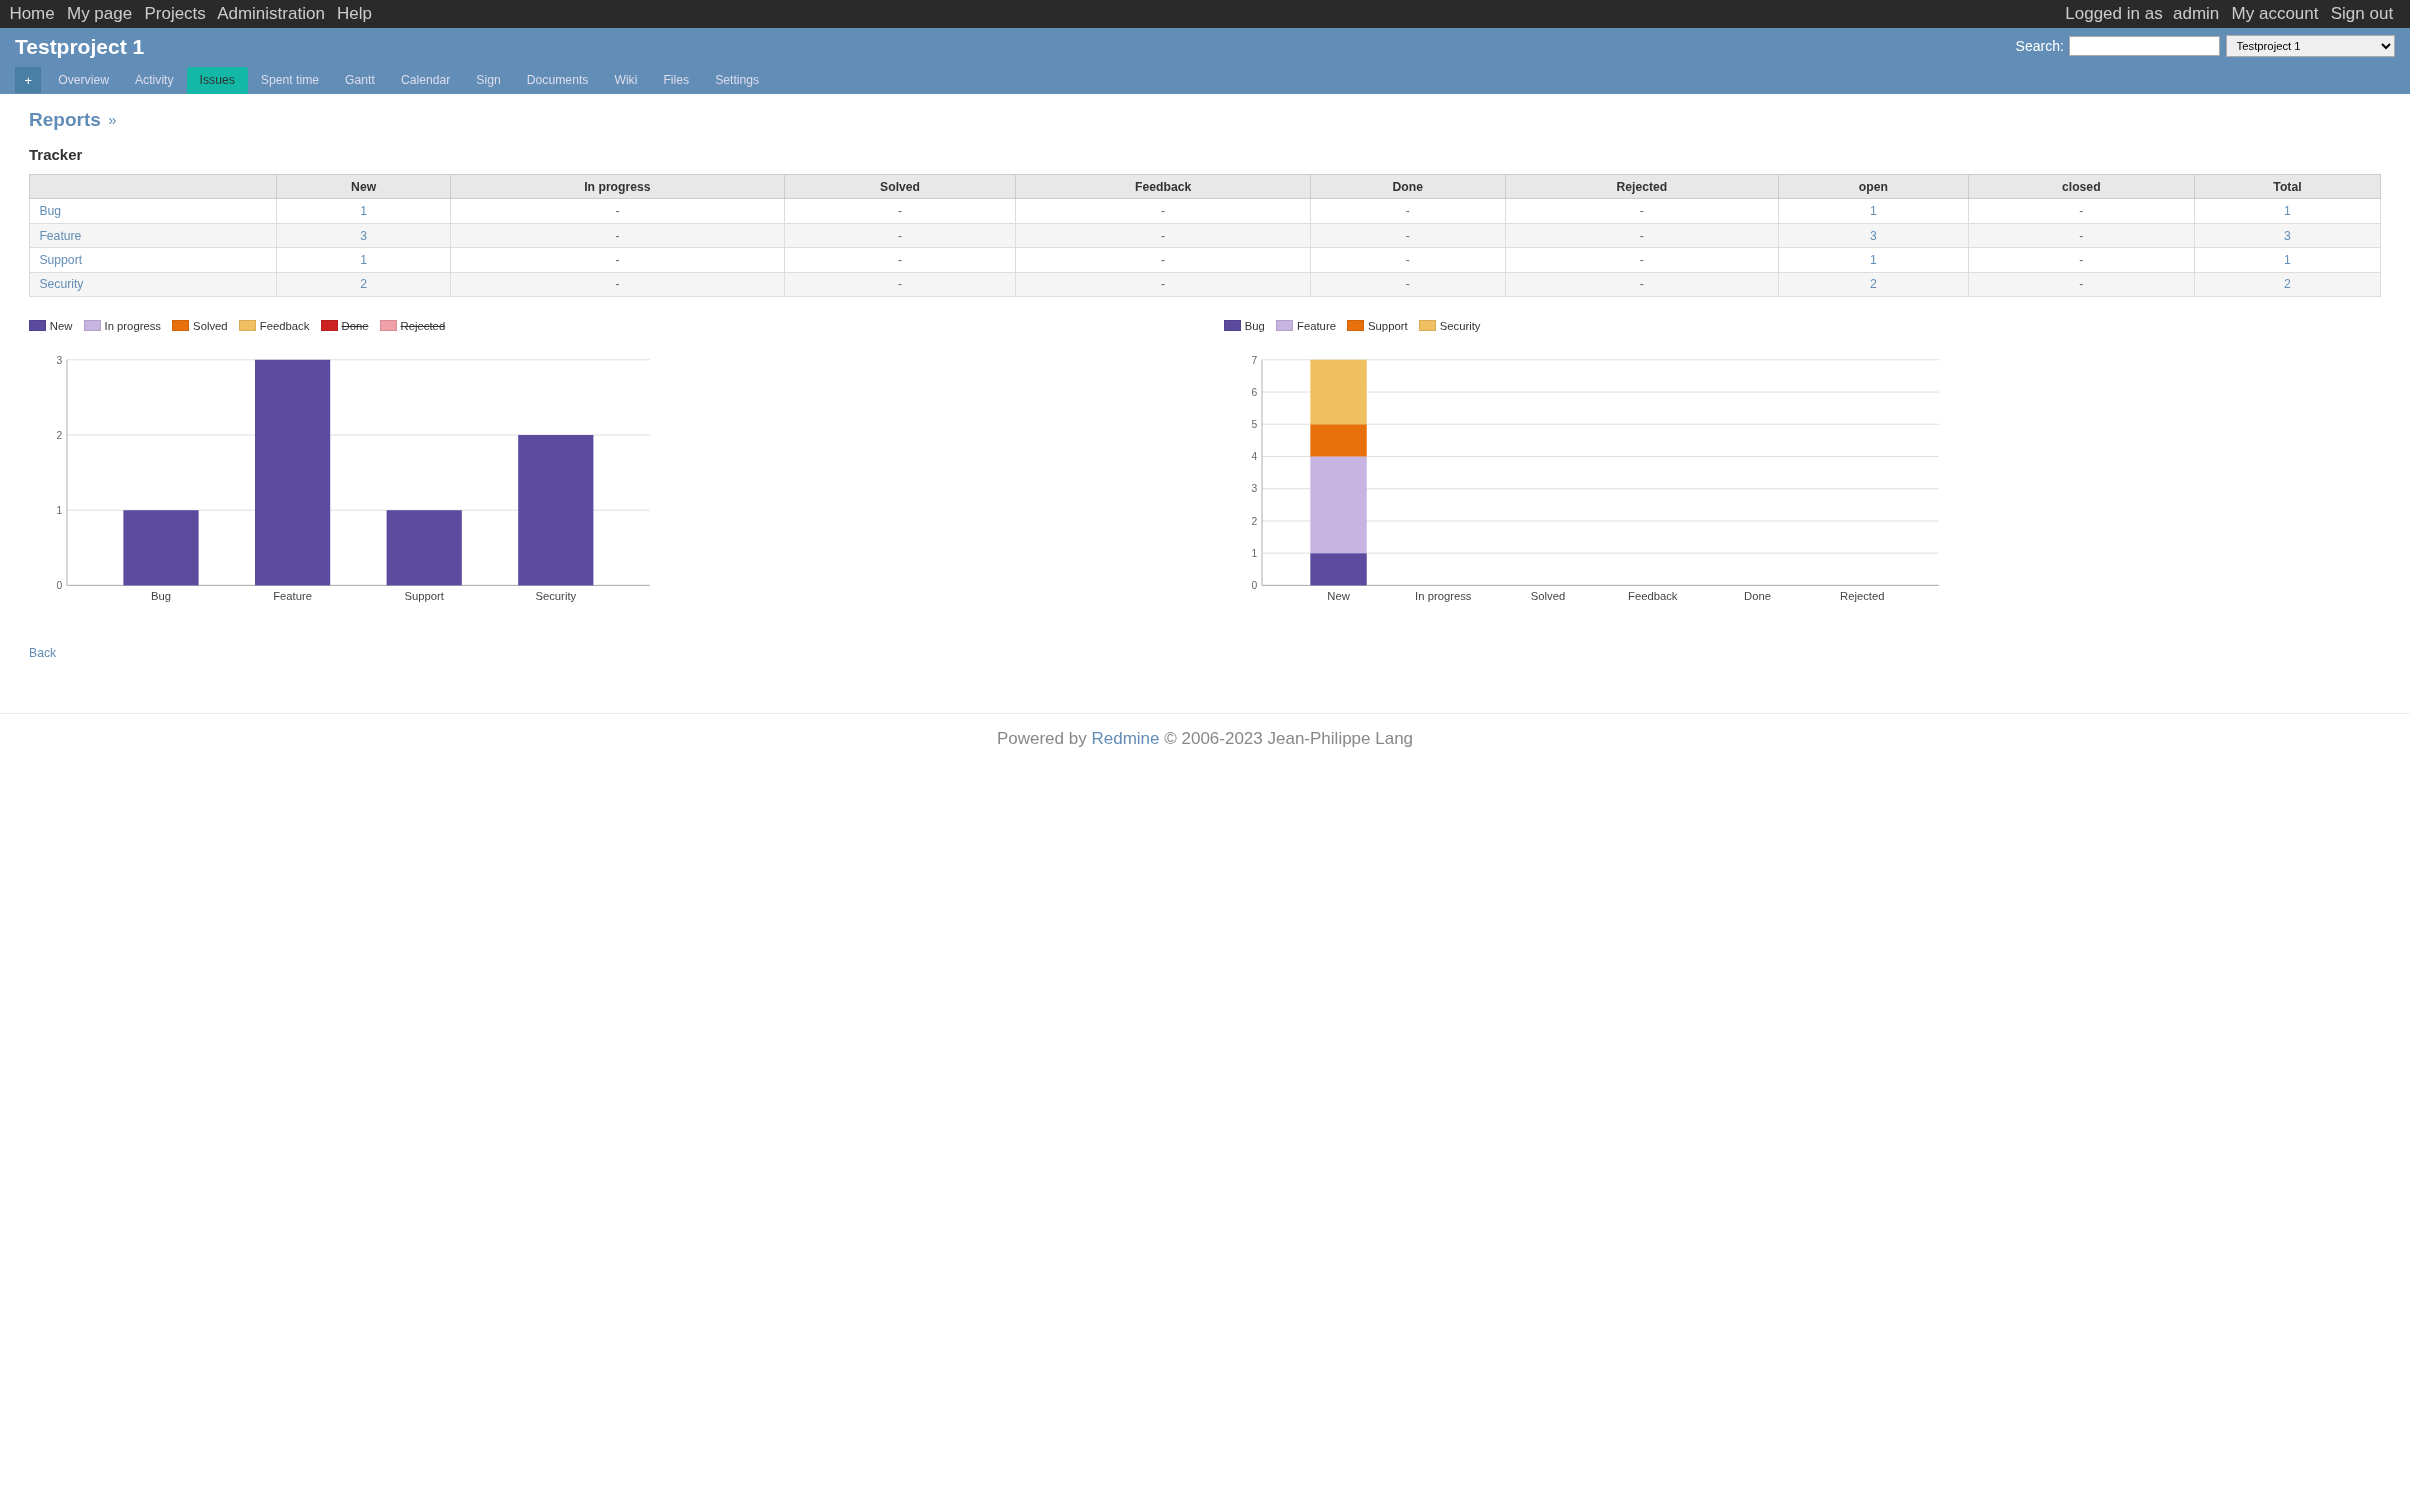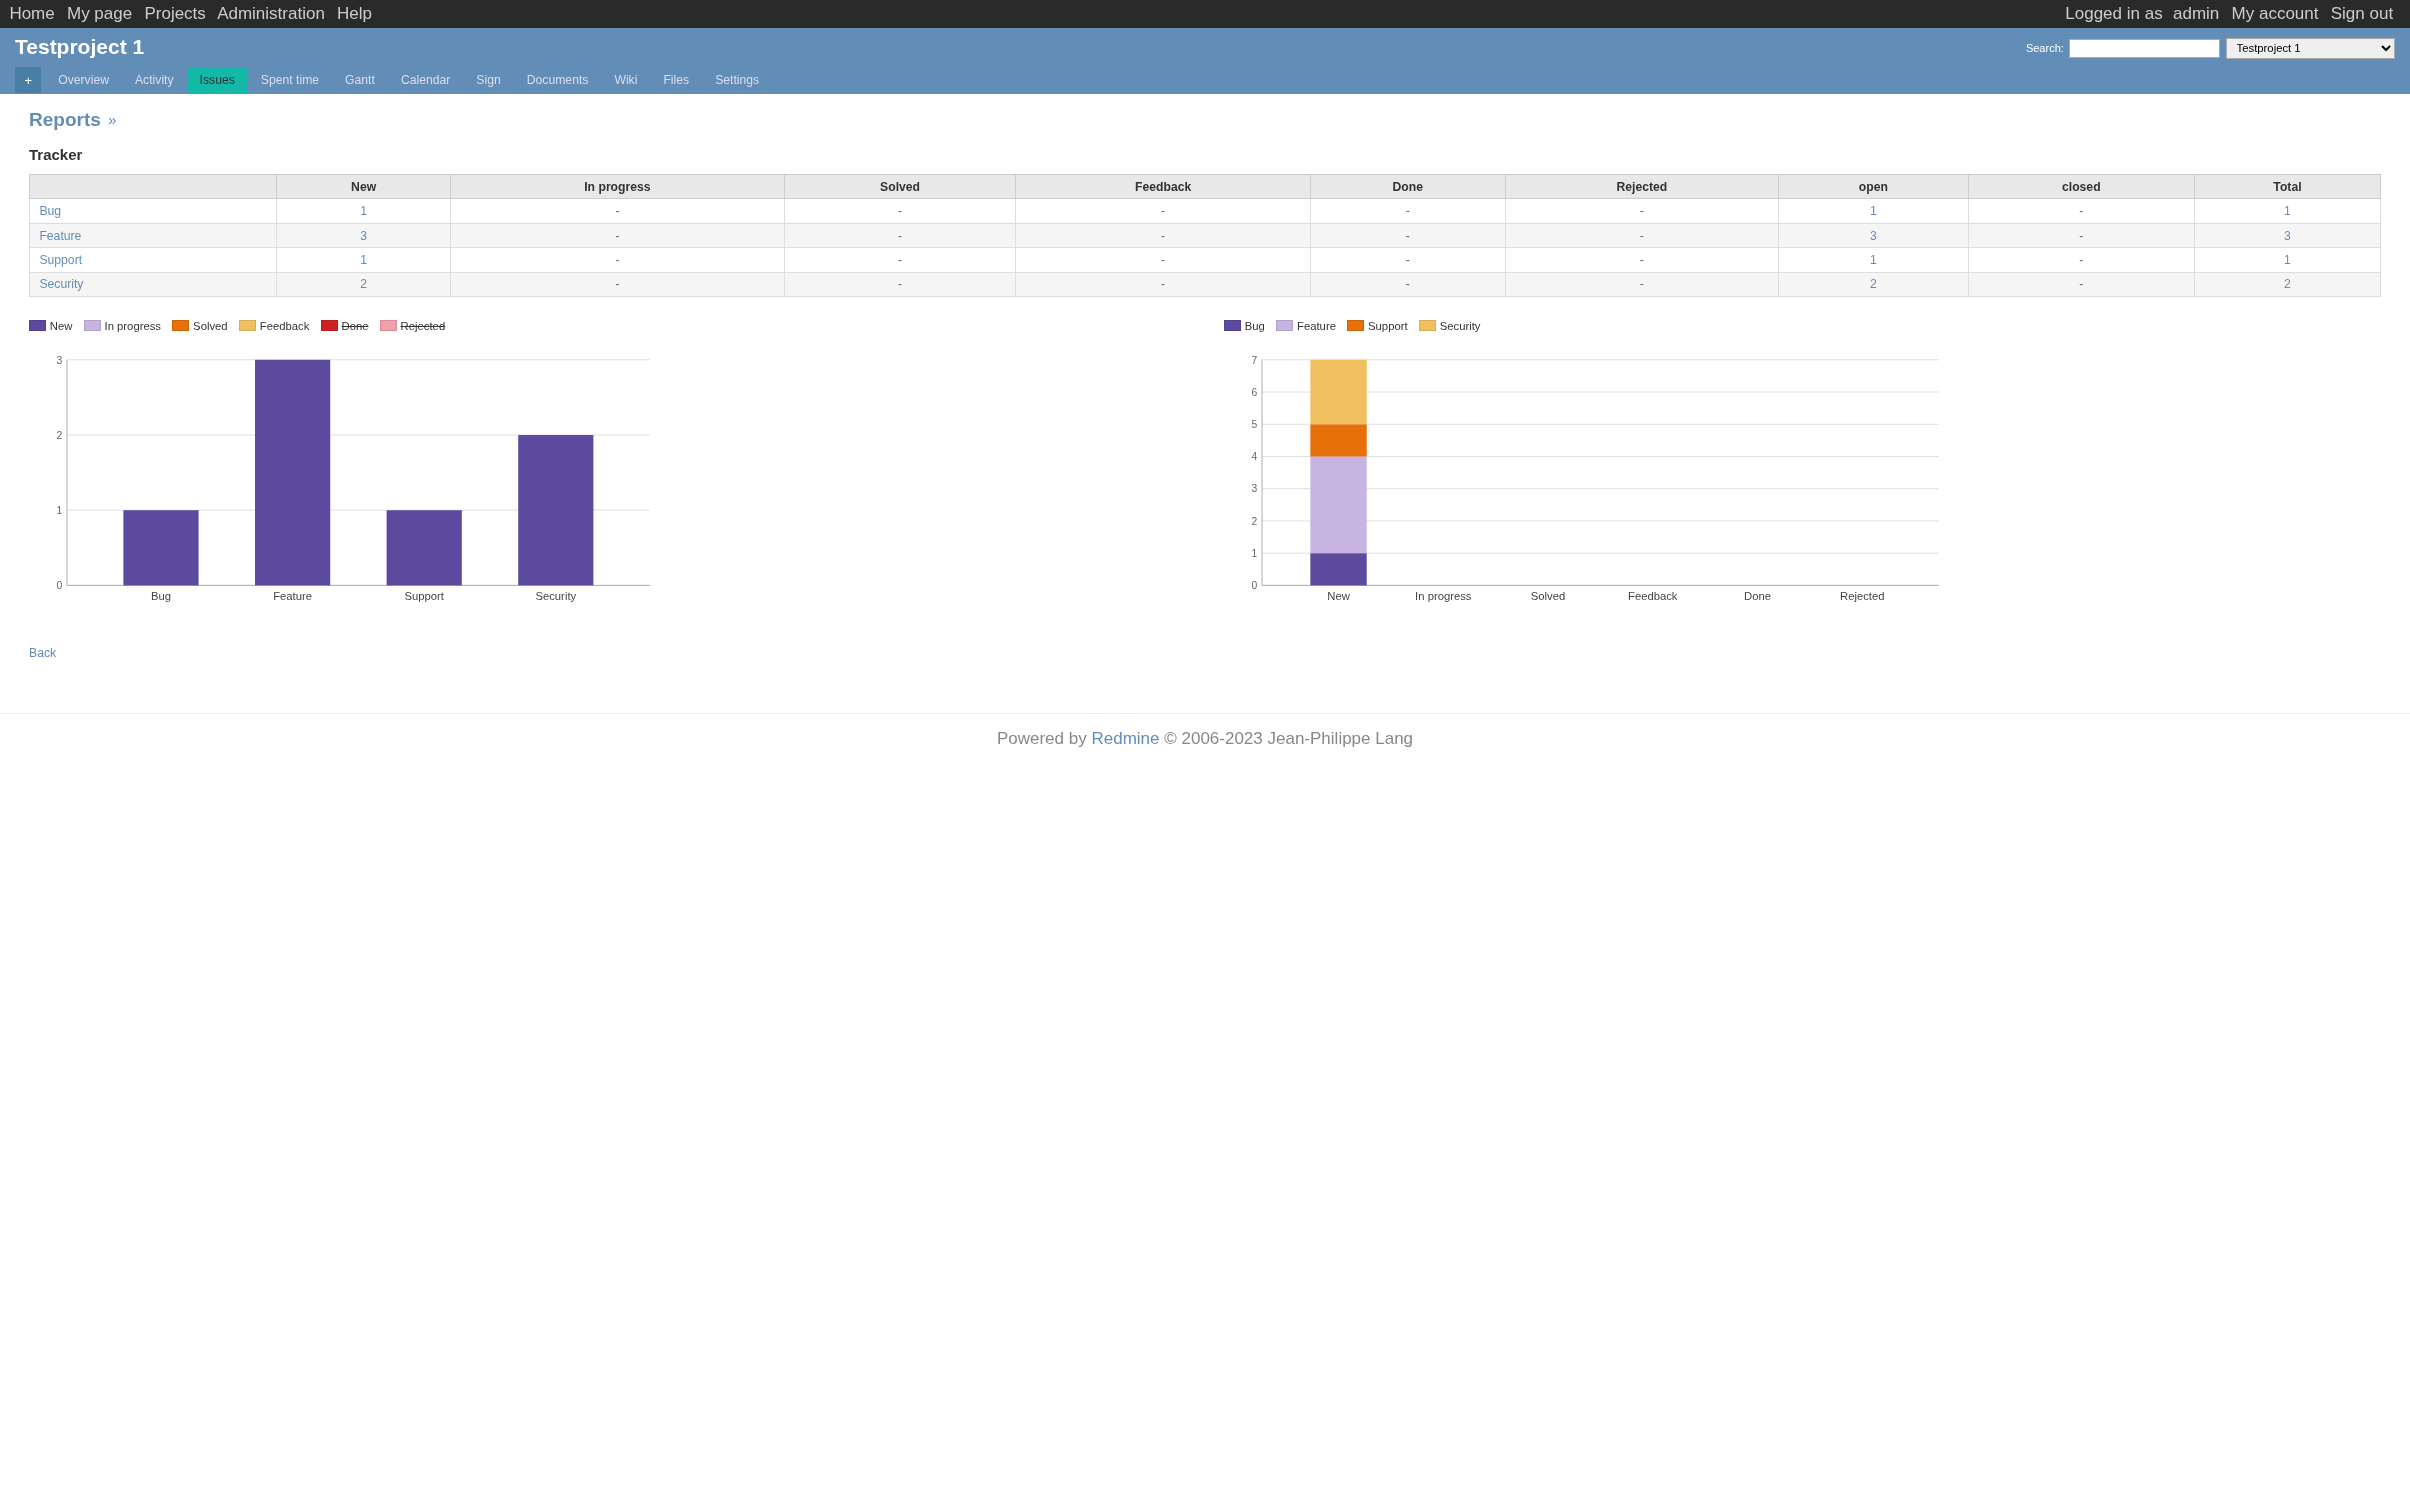--- a/index.html
+++ b/index.html
@@ -24,34 +24,34 @@
     #top-bar-right a { color: #ccc; }
 
     
     #header {
       background: #628db6;
       padding: 7.5px 15px 0 15px;
     }
     #header-top {
       display: flex;
       justify-content: space-between;
-      align-items: flex-end;
+      align-items: flex-start;
       padding-bottom: 7.5px;
     }
     #project-title {
       color: #fff;
       font-size: 21px;
       font-weight: bold;
     }
     #search-area {
       display: flex;
       align-items: center;
       gap: 5.6px;
     }
-    #search-label { color: #fff; font-size: 11px; margin-left: 12px; }
+    #search-label { color: #fff; font-size: 14px; margin-left: 12px; }
     #search-input {
       border: 0.9px solid #aaa;
       padding: 2.8px 5.6px;
       font-size: 11.3px;
       width: 151px;
     }
     #project-select {
       padding: 2.8px 5.6px;
       font-size: 11.3px;
       border: 0.9px solid #aaa;

